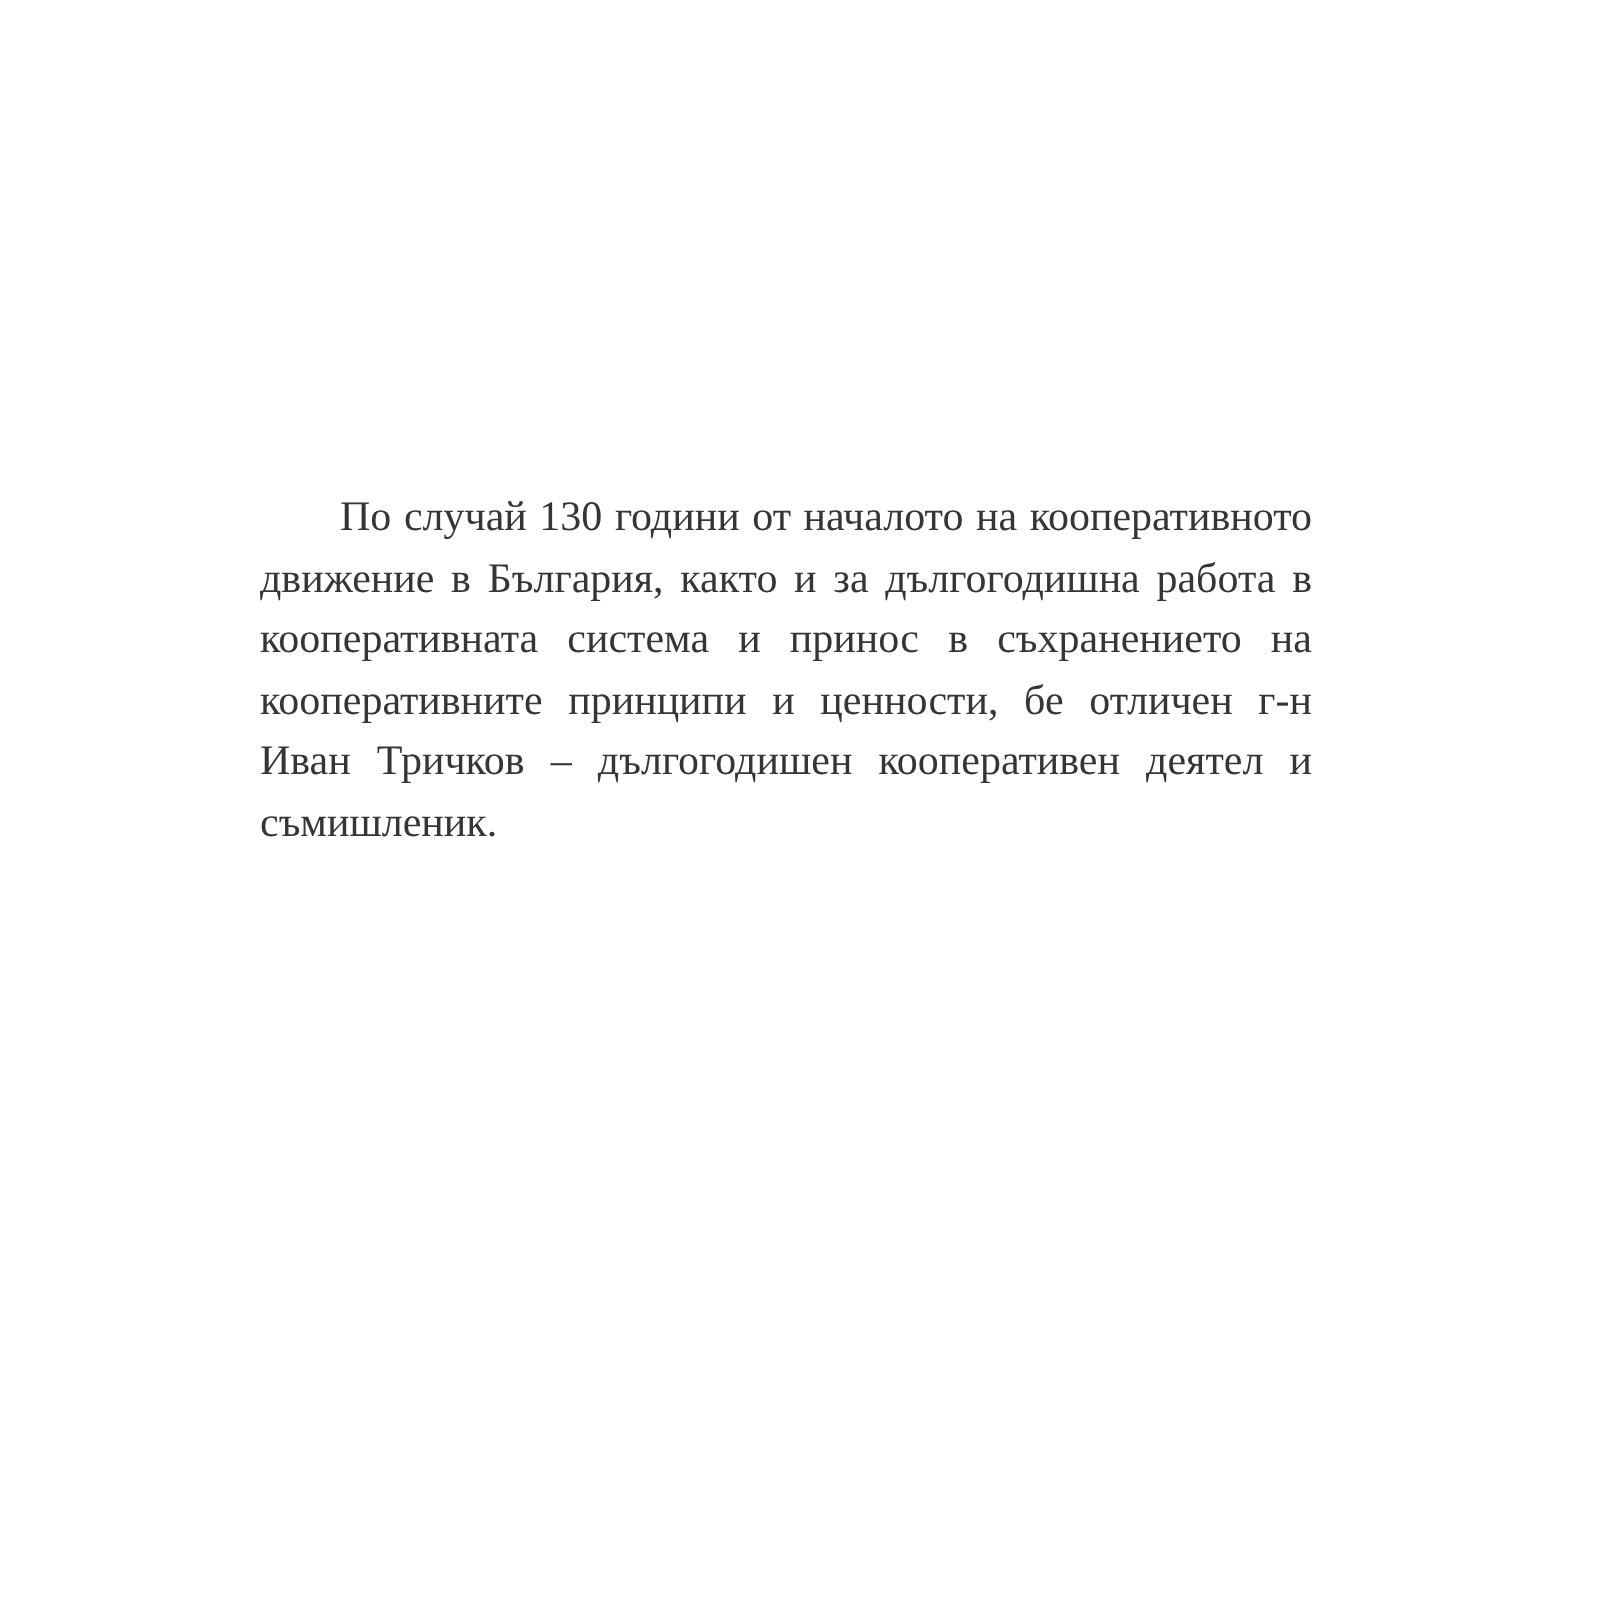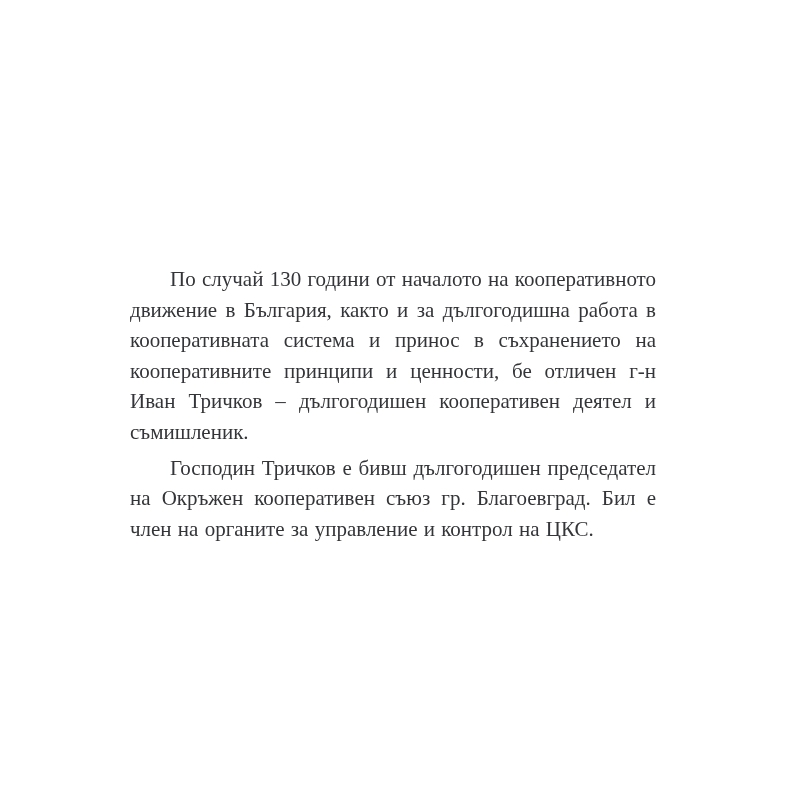--- a/index.html
+++ b/index.html
@@ -14,36 +14,35 @@
   }
   .page {
     position: relative;
     width: 800px;
     height: 800px;
     background: #ffffff;
   }
   .text-block {
     position: absolute;
     left: 130px;
-    top: 264px;
+    top: 243px;
     width: 526px;
   }
   .para {
     font-family: "Liberation Serif", "DejaVu Serif", serif;
     font-size: 21px;
     line-height: 30.6px;
     color: #343539;
     text-align: justify;
     text-align-last: left;
     text-indent: 40px;
     margin: 0 0 5px 0;
     word-spacing: 1px;
   }
 </style>
 </head>
 <body>
 
 <div class="page">
   <div class="text-block">
     <p class="para">По случай 130 години от началото на кооперативното движение в България, както и за дългогодишна работа в кооперативната система и принос в съхранението на кооперативните принципи и ценности, бе отличен г-н Иван Тричков – дългогодишен кооперативен деятел и съмишленик.</p>
-    <p class="para">Господин Тричков е бивш дългогодишен председател на Окръжен кооперативен съюз гр. Благоевград. Бил е член на органите за управление и контрол на ЦКС.</p>
   </div>
 </div>
 
 </body></html>

